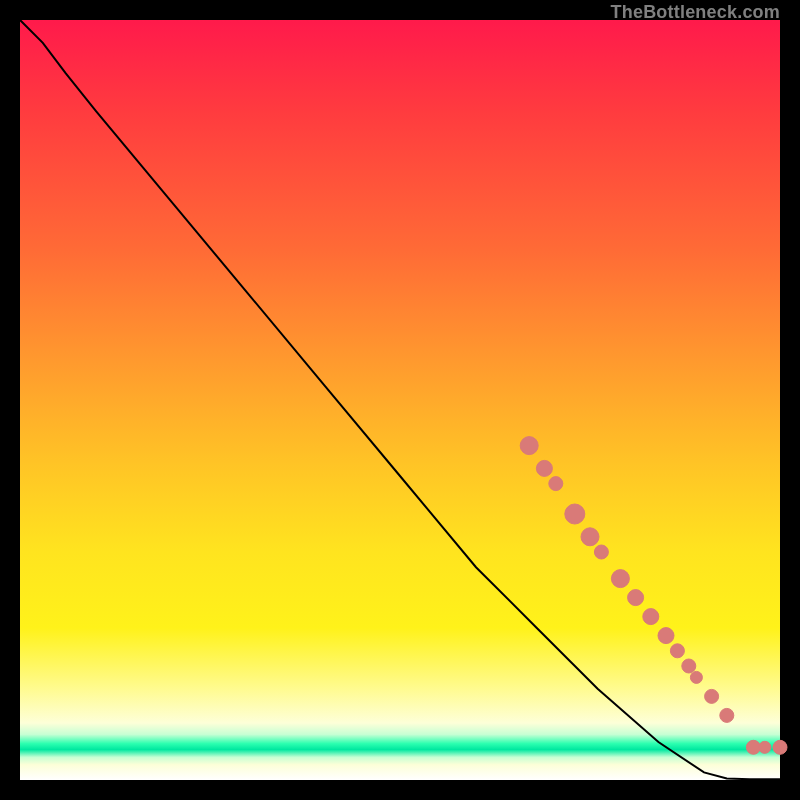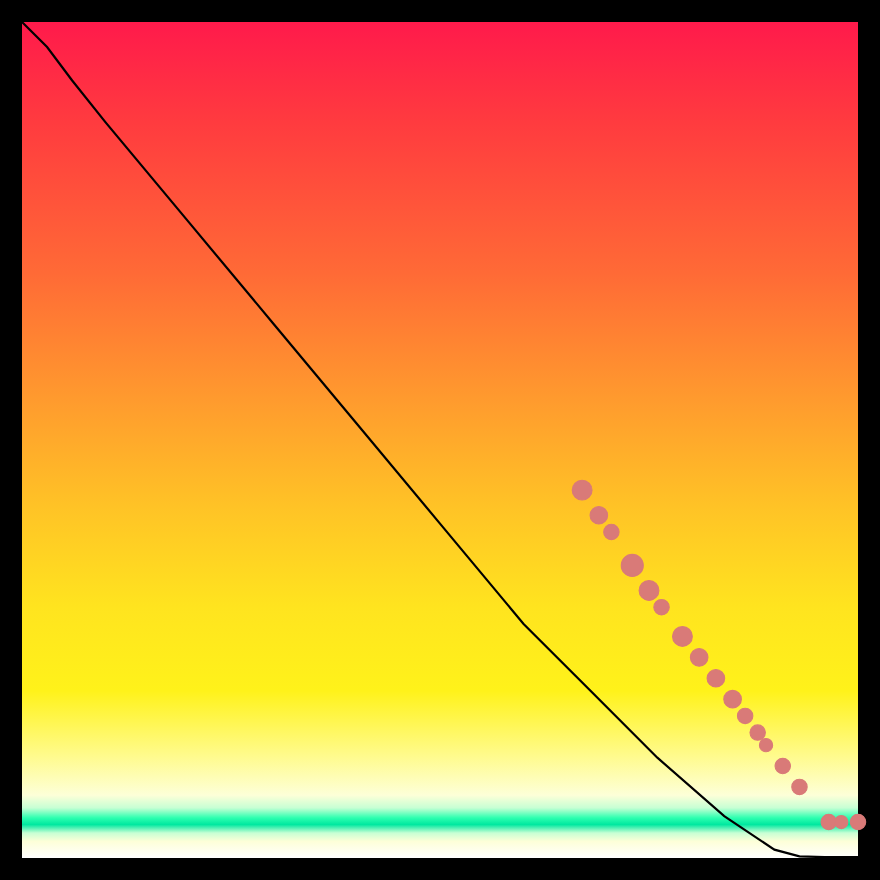--- a/index.html
+++ b/index.html
@@ -70,20 +70,21 @@
   }
   .marker {
     fill: #d97a78;
     stroke: #d97a78;
   }
 </style>
 </head>
 <body>
 
 <div class="frame">
+  <div class="watermark">TheBottleneck.com</div>
   <div class="plot-bg"></div>
   <svg class="overlay" viewBox="0 0 760 760">
     <path id="curve-path" class="curve" d="M0.0 0.0 L22.8 22.8 L45.6 53.2 L76.0 91.2 L152.0 182.4 L228.0 273.6 L304.0 364.8 L380.0 456.0 L456.0 547.2 L516.8 608.0 L577.6 668.8 L638.4 722.0 L684.0 752.4 L706.8 758.5 L729.6 759.2 L760.0 759.2"></path>
     <g id="markers-group">
         <circle cx="509.2" cy="425.6" r="9" class="marker"></circle>
         <circle cx="524.4" cy="448.4" r="8" class="marker"></circle>
         <circle cx="535.8" cy="463.6" r="7" class="marker"></circle>
         <circle cx="554.8" cy="494.0" r="10" class="marker"></circle>
         <circle cx="570.0" cy="516.8" r="9" class="marker"></circle>
         <circle cx="581.4" cy="532.0" r="7" class="marker"></circle>

